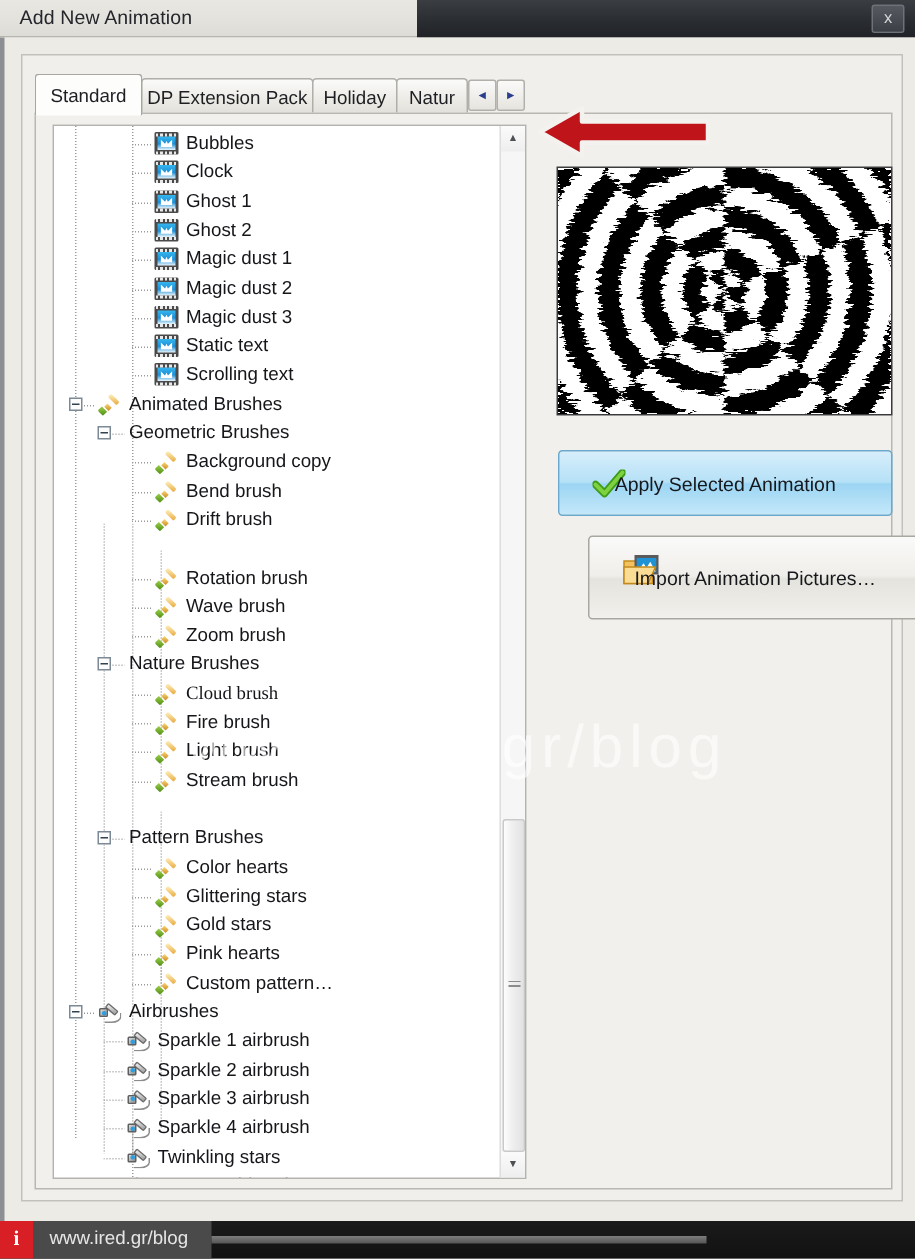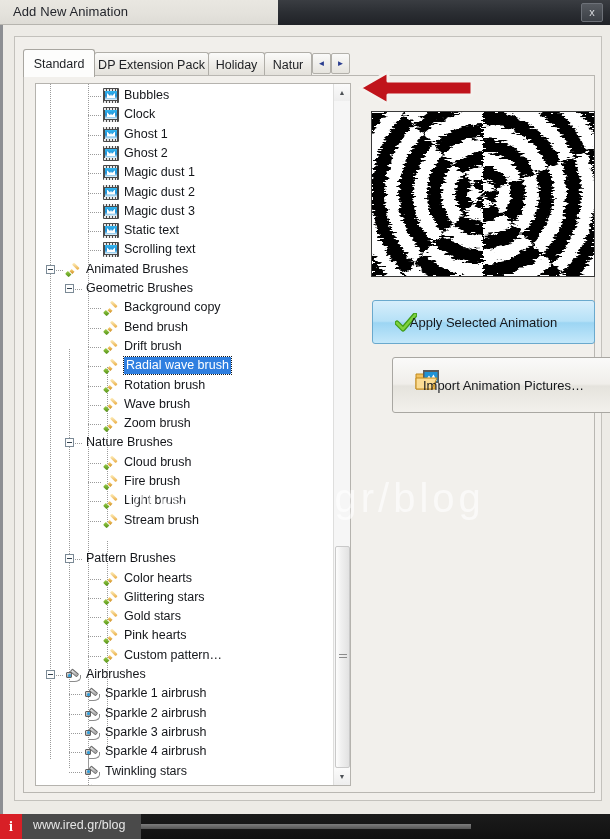--- a/index.html
+++ b/index.html
@@ -449,29 +449,20 @@
               </div>
               <div class="row" style="top: 252.9px; width: 298px;">
                 <div class="hconn" style="left: 52px; width: 14px;"></div>
                 <div class="ico ico-brush" style="left: 67px;">
                   <span class="handle"></span>
                   <span class="ferrule"></span>
                   <span class="tip"></span>
                 </div>
                 <span class="lbl" style="left: 88px;">Drift brush</span>
               </div>
-              <div class="row sel" style="top: 272.2px; width: 298px;">
-                <div class="hconn" style="left: 52px; width: 14px;"></div>
-                <div class="ico ico-brush" style="left: 67px;">
-                  <span class="handle"></span>
-                  <span class="ferrule"></span>
-                  <span class="tip"></span>
-                </div>
-                <span class="lbl" style="left: 88px;">Radial wave brush</span>
-              </div>
               <div class="row" style="top: 291.5px; width: 298px;">
                 <div class="hconn" style="left: 52px; width: 14px;"></div>
                 <div class="ico ico-brush" style="left: 67px;">
                   <span class="handle"></span>
                   <span class="ferrule"></span>
                   <span class="tip"></span>
                 </div>
                 <span class="lbl" style="left: 88px;">Rotation brush</span>
               </div>
               <div class="row" style="top: 310.8px; width: 298px;">
@@ -497,21 +488,21 @@
                 <div class="expander" style="left: 29px;"></div>
                 <span class="lbl" style="left: 50px;">Nature Brushes</span>
               </div>
               <div class="row" style="top: 368.7px; width: 298px;">
                 <div class="hconn" style="left: 52px; width: 14px;"></div>
                 <div class="ico ico-brush" style="left: 67px;">
                   <span class="handle"></span>
                   <span class="ferrule"></span>
                   <span class="tip"></span>
                 </div>
-                <span class="lbl" style="left: 88px;">Cloud brush</span>
+                <span class="lbl" style="left: 88px; font-family: Liberation Serif, serif;">Cloud brush</span>
               </div>
               <div class="row" style="top: 388px; width: 298px;">
                 <div class="hconn" style="left: 52px; width: 14px;"></div>
                 <div class="ico ico-brush" style="left: 67px;">
                   <span class="handle"></span>
                   <span class="ferrule"></span>
                   <span class="tip"></span>
                 </div>
                 <span class="lbl" style="left: 88px;">Fire brush</span>
               </div>

